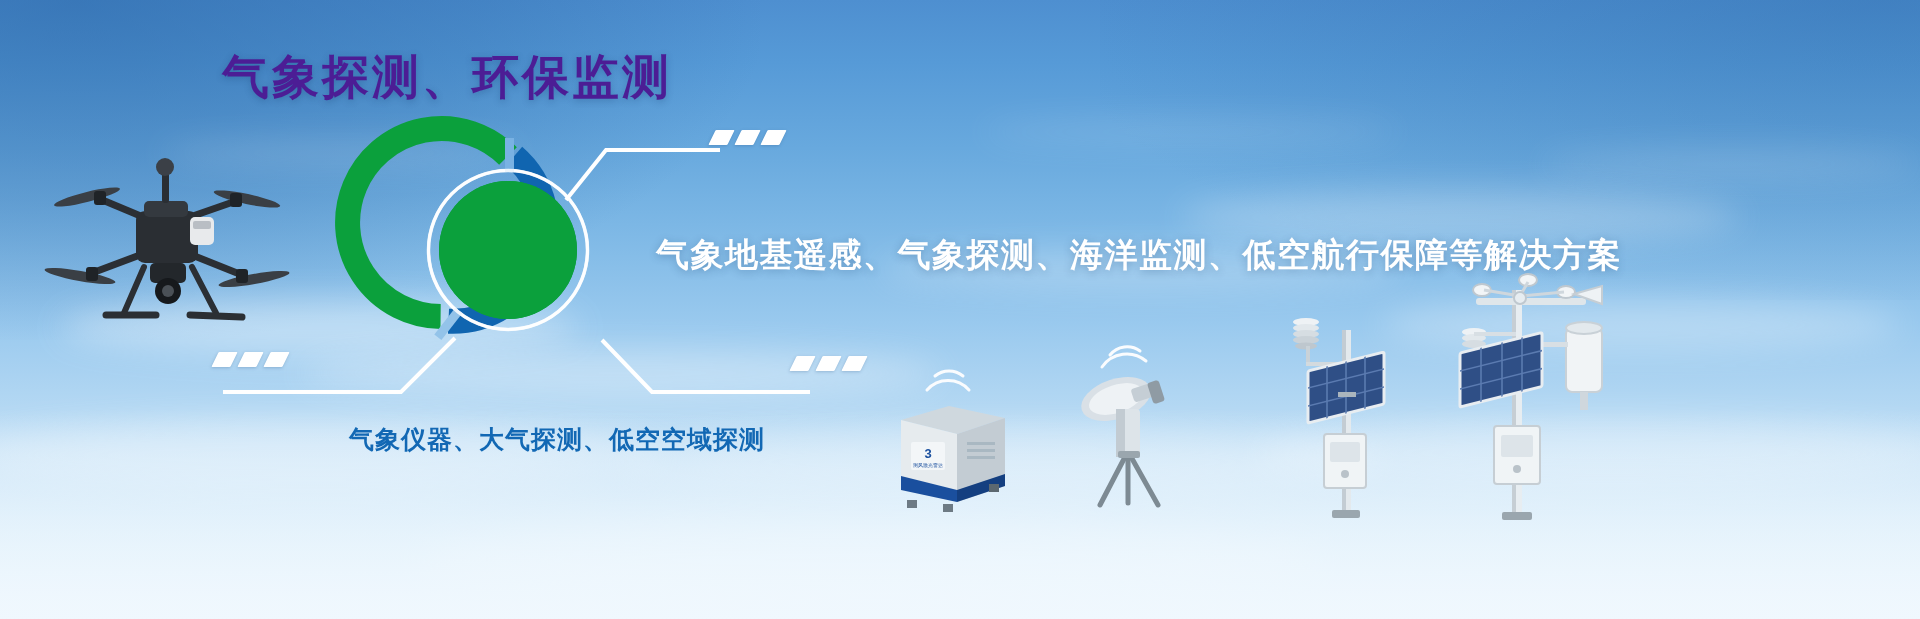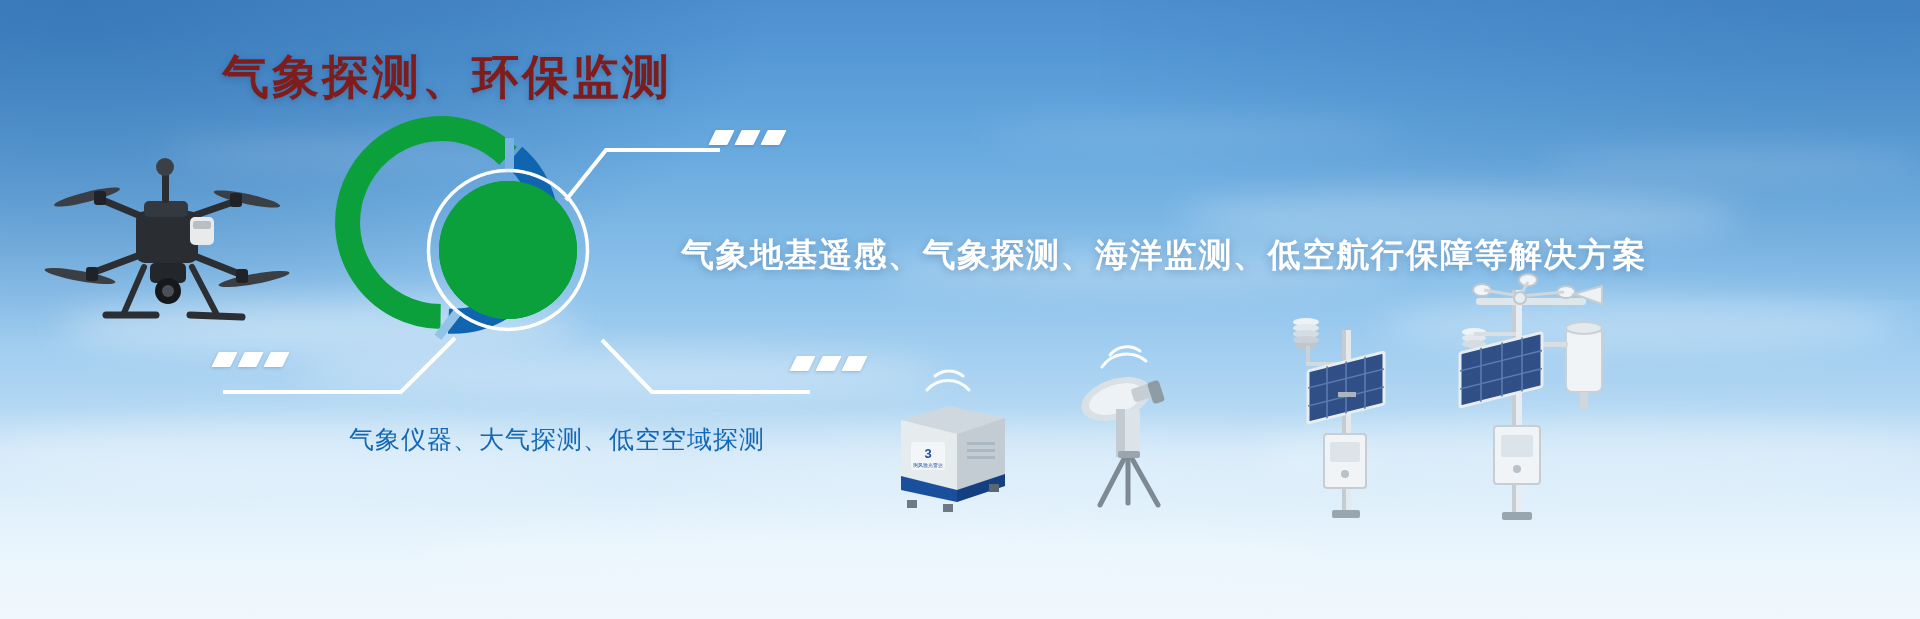--- a/index.html
+++ b/index.html
@@ -50,21 +50,21 @@
   .c11{left:1540px;top:150px;width:380px;height:28px;opacity:.26;}
   .c12{left:420px; top:520px;width:900px;height:80px;opacity:.55;}
   .haze{
     position:absolute;left:0;right:0;bottom:0;height:210px;
     background:linear-gradient(to bottom, rgba(232,245,253,0) 0%, rgba(235,246,253,.55) 45%, rgba(240,248,254,.9) 100%);
   }
 
   
   .title{
     position:absolute;left:222px;top:50px;
-    font-size:47px;font-weight:bold;color:#7f1d1d;
+    font-size:47px;font-weight:bold;color:#4c1d95;
     letter-spacing:3px;line-height:1.15;
     text-shadow:0 2px 7px rgba(20,60,110,.30);
     white-space:nowrap;
   }
 
   
   .ring-wrap{position:absolute;left:396px;top:138px;width:224px;height:224px;}
   .ring-wrap svg{display:block;overflow:visible;}
 
   
@@ -84,25 +84,25 @@
 
   
   .label-top{
     position:absolute;left:791px;top:129px;
     font-size:25px;font-weight:bold;color:#ffffff;letter-spacing:1px;
     text-shadow:0 2px 6px rgba(20,60,110,.28);white-space:nowrap;
   }
   .label-main{
     position:absolute;left:656px;top:233px;
     font-size:33px;font-weight:bold;color:#ffffff;letter-spacing:1.5px;
-    text-shadow:0 2px 8px rgba(20,60,110,.30);white-space:nowrap;margin-left:25px;
+    text-shadow:0 2px 8px rgba(20,60,110,.30);white-space:nowrap;
   }
   .label-bottom{
     position:absolute;left:349px;top:423px;
-    font-size:25px;font-weight:normal;color:#1268b4;letter-spacing:1px;
+    font-size:25px;font-weight:bold;color:#1268b4;letter-spacing:1px;
     white-space:nowrap;
   }
 
   
   .device{position:absolute;}
   .device svg{display:block;overflow:visible;}
 
   
   .drone{left:40px;top:155px;}
   

